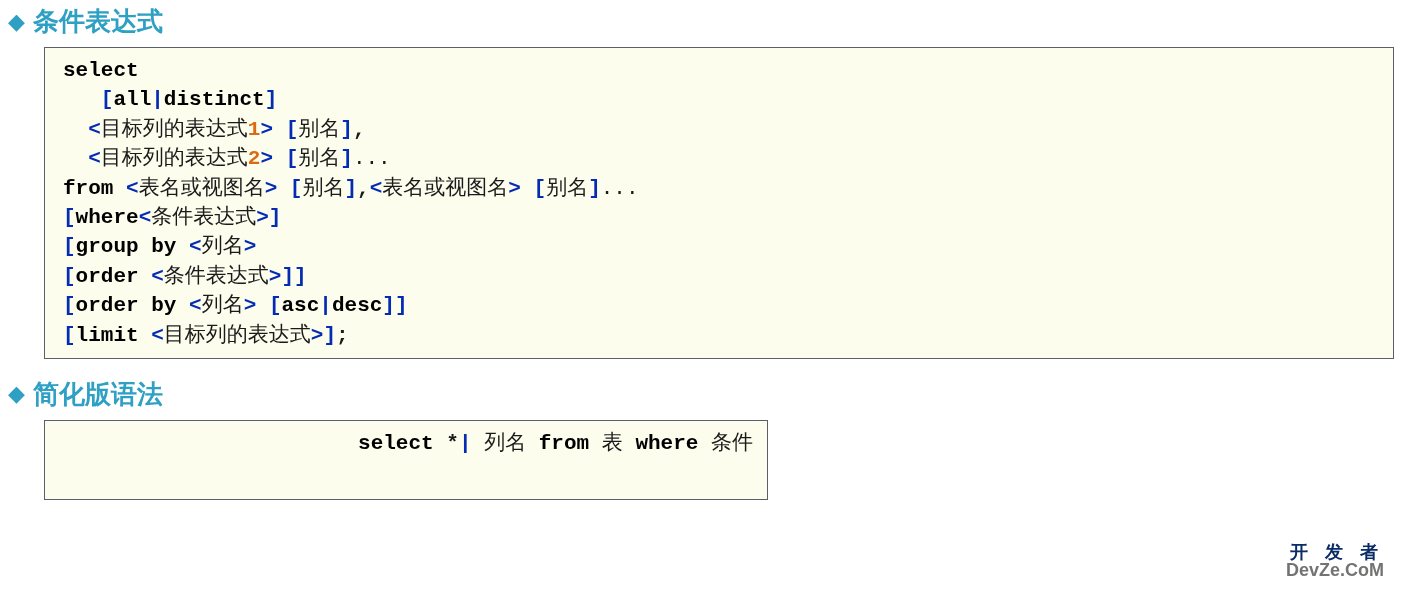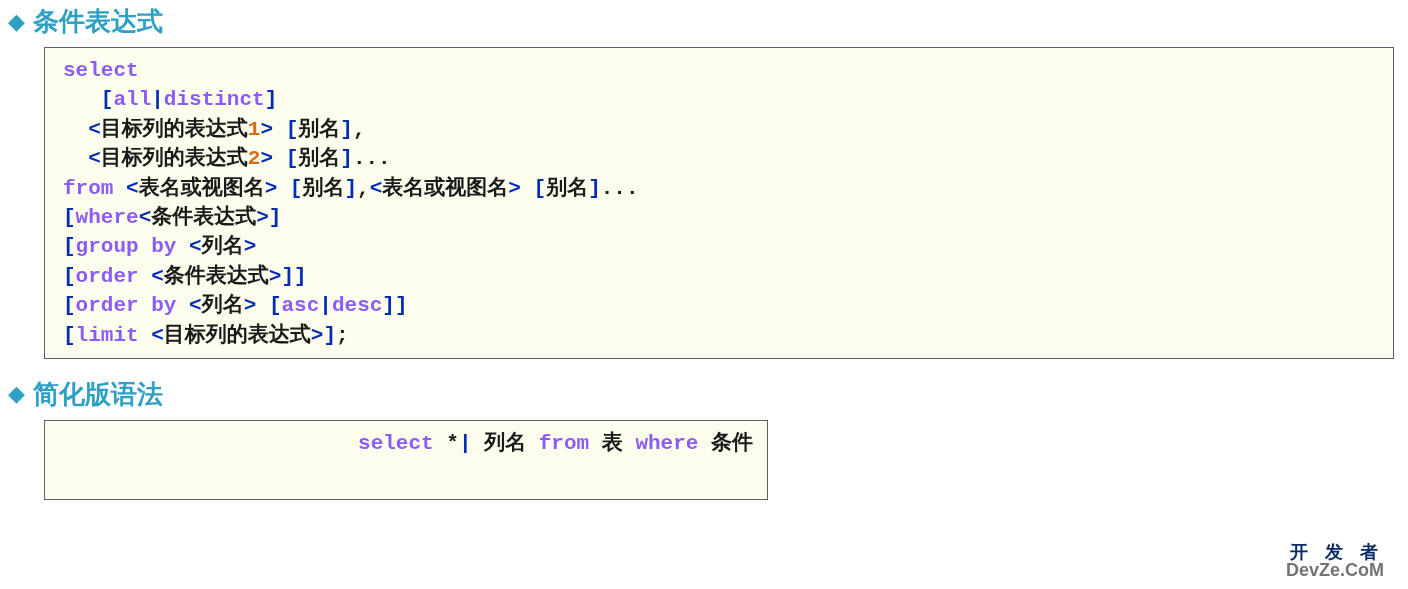--- a/index.html
+++ b/index.html
@@ -40,24 +40,24 @@
     color: #1a1a1a;
     white-space: pre;
     overflow-x: auto;
   }
   .codebox.small {
     margin-left: 44px;
     width: 690px;
     min-height: 62px;
     text-align: right;
   }
-  .kw  { color: #8b5cf6; font-weight: 700; }
+  .kw  { color: #000000; font-weight: 700; }
   .br  { color: #032bb3; font-weight: 700; }
   .num { color: #d86b13; font-weight: 700; }
-  .txt { color: #1a1a1a; font-weight: 700; }
+  .txt { color: #1a1a1a; font-weight: 400; }
   .op  { color: #032bb3; font-weight: 700; }
   .pu  { color: #1a1a1a; font-weight: 700; }
   .watermark {
     position: absolute;
     right: 24px;
     bottom: 14px;
     font-family: Arial, sans-serif;
     text-align: right;
     line-height: 1;
   }

